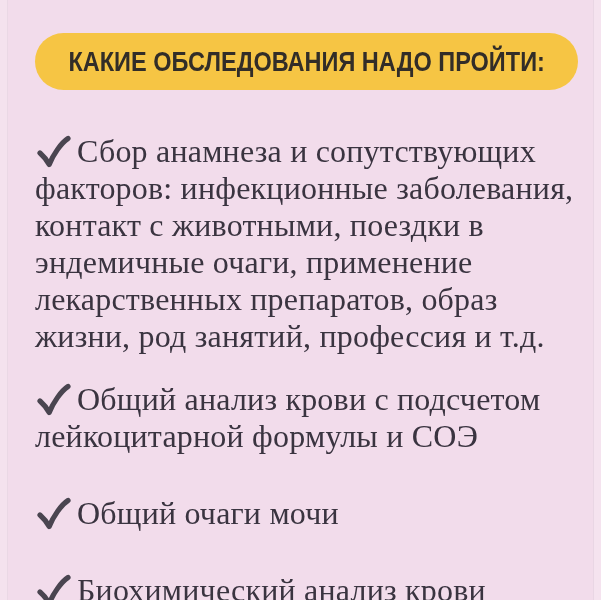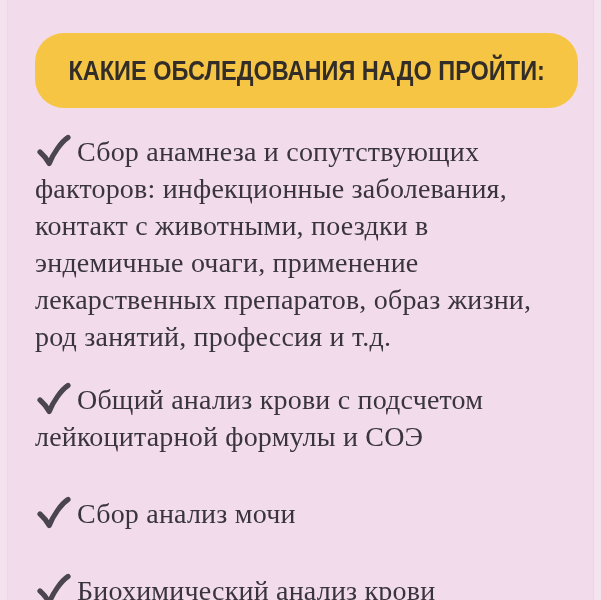--- a/index.html
+++ b/index.html
@@ -31,21 +31,21 @@
     pointer-events: none;
   }
   .card::before { left: 0;  background: rgba(255,255,255,0.18); border-right: 1px solid rgba(120,90,120,0.07); }
   .card::after  { right: 0; background: rgba(255,255,255,0.22); border-left: 1px solid rgba(120,90,120,0.09); }
 
   .badge {
     position: absolute;
     left: 35px;
     top: 33px;
     width: 543px;
-    height: 75px;
+    height: 57px;
     background: var(--badge-bg);
     border-radius: 29px;
     display: flex;
     align-items: center;
     justify-content: center;
   }
   .badge-label {
     display: inline-block;
     font-family: "Liberation Sans", "DejaVu Sans", sans-serif;
     font-weight: 700;
@@ -57,21 +57,21 @@
     transform-origin: center;
   }
 
   .checklist {
     position: absolute;
     left: 35px;
     top: 133px;
     width: 540px;
   }
   .item {
-    font-size: 28px;
+    font-size: 32px;
     line-height: 37px;
     color: var(--body-text);
     letter-spacing: 0.2px;
   }
   .item-1 { margin-top: 0; }
   .item-2 { margin-top: 26px; font-family: Liberation Serif, serif; }
   .item-3 { margin-top: 40px; }
   .item-4 { margin-top: 40px; }
   .check {
     display: inline-block;
@@ -107,21 +107,21 @@
           <path d="M5 19 C 9 22.5, 12 26.5, 14.2 30.5 C 18 21, 26 9, 33 4.5" stroke="#4a4550" stroke-width="5.2" stroke-linecap="round" stroke-linejoin="round"></path>
         </svg>
       </span><span>Общий анализ крови с подсчетом лейкоцитарной формулы и СОЭ</span>
     </p>
 
     <p class="item item-3">
       <span class="check">
         <svg viewBox="0 0 37 36" fill="none" xmlns="http://www.w3.org/2000/svg">
           <path d="M5 19 C 9 22.5, 12 26.5, 14.2 30.5 C 18 21, 26 9, 33 4.5" stroke="#4a4550" stroke-width="5.2" stroke-linecap="round" stroke-linejoin="round"></path>
         </svg>
-      </span><span>Сбор анализ мочи</span>
+      </span><span>Общий очаги мочи</span>
     </p>
 
     <p class="item item-4">
       <span class="check">
         <svg viewBox="0 0 37 36" fill="none" xmlns="http://www.w3.org/2000/svg">
           <path d="M5 19 C 9 22.5, 12 26.5, 14.2 30.5 C 18 21, 26 9, 33 4.5" stroke="#4a4550" stroke-width="5.2" stroke-linecap="round" stroke-linejoin="round"></path>
         </svg>
       </span><span>Биохимический анализ крови</span>
     </p>
 

